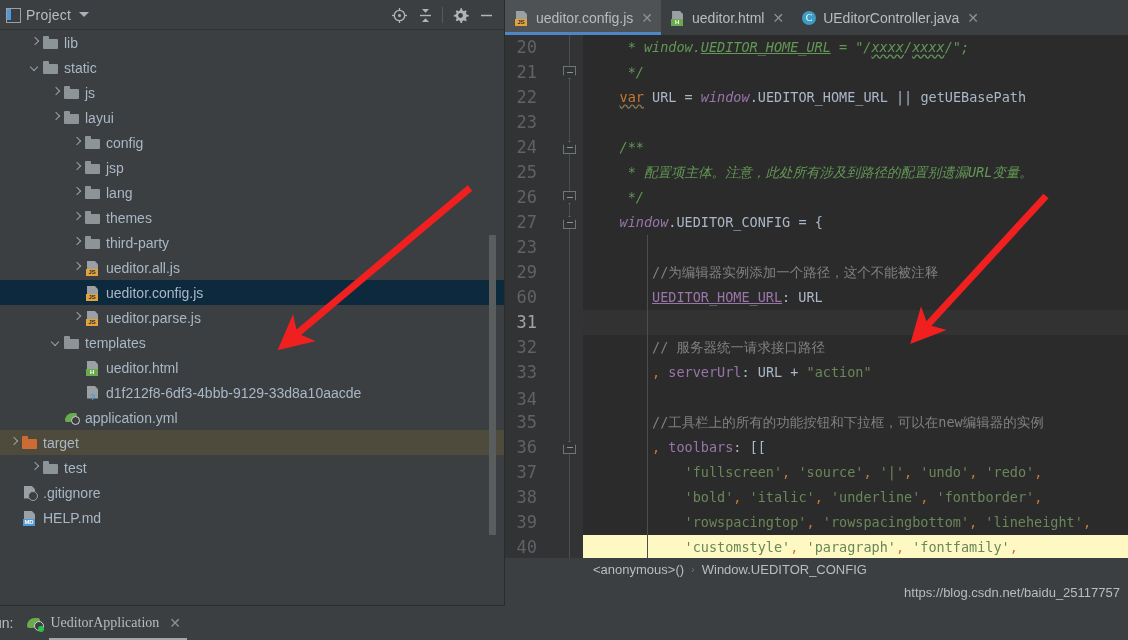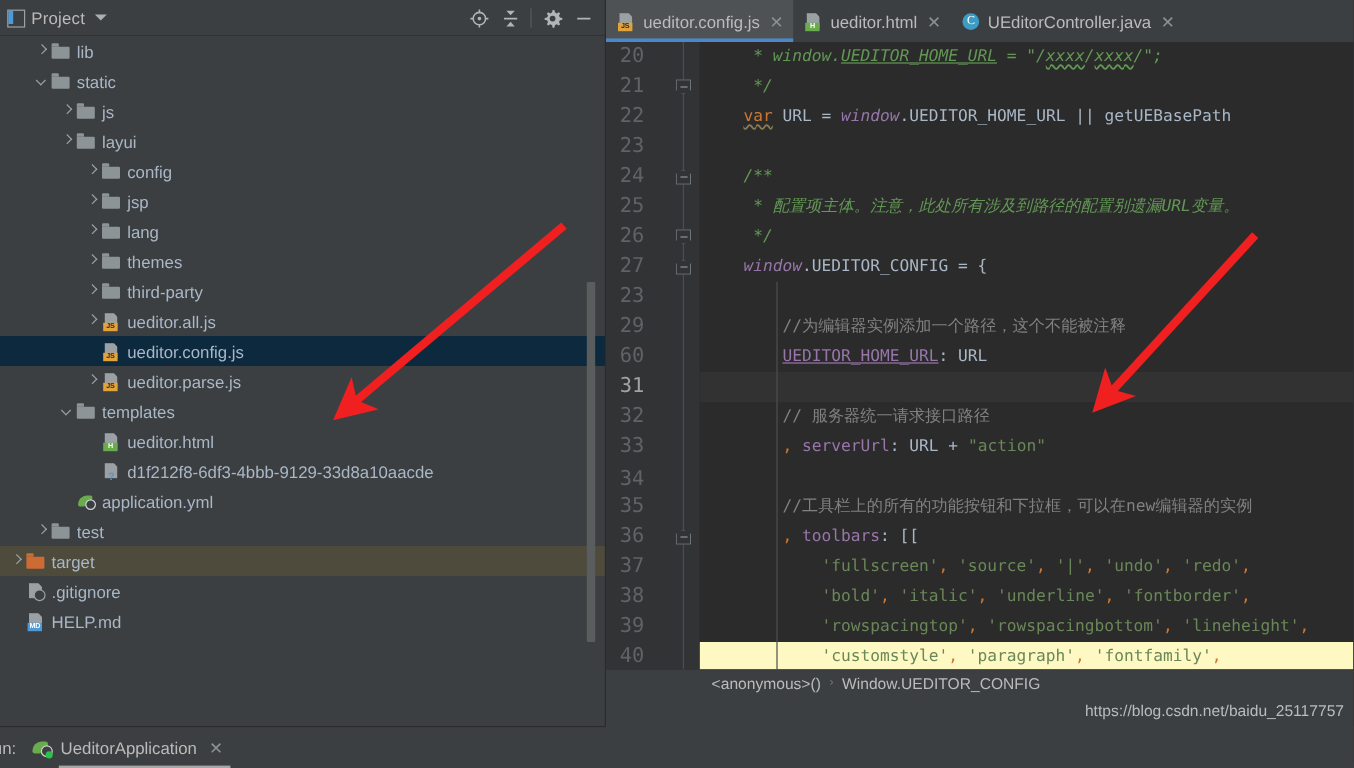--- a/index.html
+++ b/index.html
@@ -257,21 +257,21 @@
 
   
   #run-bar {
     position: absolute; left: 0; bottom: 0; width: 505px; height: 35px;
     background: #3c3f41; border-top: 1px solid #2b2b2b;
     display: flex; align-items: center; font-size: 14px; color: #bbbbbb;
   }
   #run-label { margin-left: -6px; padding-right: 8px; color: #bbbbbb; }
   #run-tab {
     display: flex; align-items: center; gap: 6px; position: relative;
-    padding: 0 6px; height: 35px;
+    padding: 0 6px; height: 35px; font-family: Liberation Serif, serif;
   }
   #run-tab::after {
     content: ""; position: absolute; left: 28px; right: 0px; bottom: 0;
     height: 3px; background: #a6a6a6;
   }
   .spring-icon { width: 17px; height: 17px; position: relative; }
   .spring-icon::before {
     content: ""; position: absolute; left: 0px; top: 3px; width: 13px; height: 10px;
     background: #6aab4e; border-radius: 10px 3px 10px 3px;
   }
@@ -428,31 +428,31 @@
           <span class="arrow "></span>
           <span class="ficon doc unknown"></span>
           <span class="tlabel">d1f212f8-6df3-4bbb-9129-33d8a10aacde</span>
         </div>
         <div class="trow">
           <span style="display: inline-block; flex: 0 0 50px;"></span>
           <span class="arrow "></span>
           <span class="ficon leaf"></span>
           <span class="tlabel">application.yml</span>
         </div>
-        <div class="trow">
-          <span style="display: inline-block; flex: 0 0 29px;"></span>
-          <span class="arrow right"></span>
-          <span class="ficon folder"></span>
-          <span class="tlabel">test</span>
-        </div>
         <div class="trow hov">
           <span style="display: inline-block; flex: 0 0 8px;"></span>
           <span class="arrow right"></span>
           <span class="ficon folder orange"></span>
           <span class="tlabel">target</span>
+        </div>
+        <div class="trow">
+          <span style="display: inline-block; flex: 0 0 29px;"></span>
+          <span class="arrow right"></span>
+          <span class="ficon folder"></span>
+          <span class="tlabel">test</span>
         </div>
         <div class="trow">
           <span style="display: inline-block; flex: 0 0 8px;"></span>
           <span class="arrow "></span>
           <span class="ficon doc git"></span>
           <span class="tlabel">.gitignore</span>
         </div>
         <div class="trow">
           <span style="display: inline-block; flex: 0 0 8px;"></span>
           <span class="arrow "></span>

